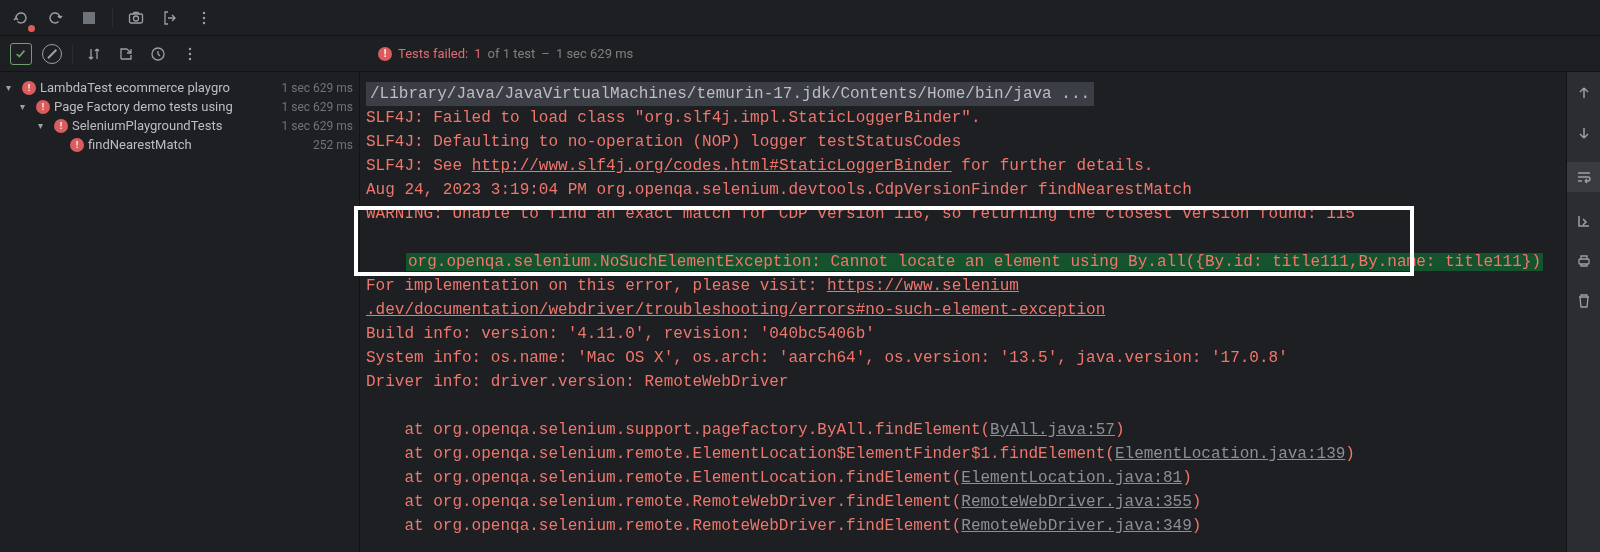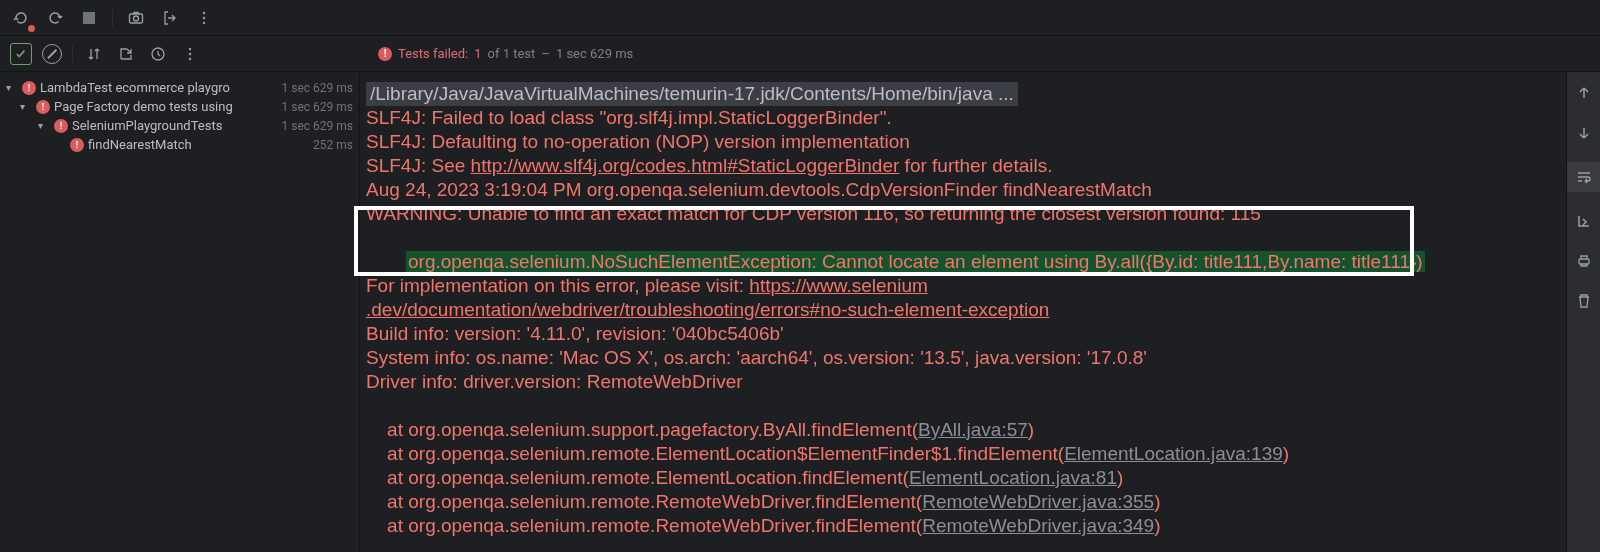--- a/index.html
+++ b/index.html
@@ -83,22 +83,22 @@
     background:#db5c5c;flex:none;
     display:flex;align-items:center;justify-content:center;
     color:#fff;font-size:9px;font-weight:bold;
   }
   .indent-1 { padding-left:20px;}
   .indent-2 { padding-left:38px;}
   .indent-3 { padding-left:70px;}
   .console {
     flex:1;
     padding: 10px 8px 10px 0;
-    font-family: Liberation Sans, sans-serif;
-    font-size:19px;
+    font-family: Liberation Mono, monospace;
+    font-size:16px;
     line-height:24px;
     overflow:auto;
     position:relative;
   }
   .cmd-line {
     display:inline-block;
     background:#3b3e44;
     color:#bcbec4;
     padding:0 4px;
     margin-left:6px;
@@ -273,21 +273,21 @@
           <span class="err-badge">!</span>
           <span>findNearestMatch</span>
         </div>
       <span class="tree-time">252 ms</span>
     </div>
   </div>
 
   <div class="console">
     <div><span class="cmd-line">/Library/Java/JavaVirtualMachines/temurin-17.jdk/Contents/Home/bin/java ...</span></div>
     <div class="err-line">SLF4J: Failed to load class "org.slf4j.impl.StaticLoggerBinder".</div>
-    <div class="err-line">SLF4J: Defaulting to no-operation (NOP) version implementation</div>
+    <div class="err-line">SLF4J: Defaulting to no-operation (NOP) logger testStatusCodes</div>
     <div class="err-line"><span>SLF4J: See </span><span class="link">http://www.slf4j.org/codes.html#StaticLoggerBinder</span><span> for further details.</span></div>
     <div class="err-line">Aug 24, 2023 3:19:04 PM org.openqa.selenium.devtools.CdpVersionFinder findNearestMatch</div>
     <div class="err-line">WARNING: Unable to find an exact match for CDP version 116, so returning the closest version found: 115</div>
     <div class="err-line">&nbsp;</div>
     <div class="err-line"><span class="sel-line">org.openqa.selenium.NoSuchElementException: Cannot locate an element using By.all({By.id: title111,By.name: title111})</span></div>
     <div class="err-line"><span>For implementation on this error, please visit: </span><span class="link">https://www.selenium</span></div>
     <div class="err-line"><span class="link">.dev/documentation/webdriver/troubleshooting/errors#no-such-element-exception</span></div>
     <div class="err-line">Build info: version: '4.11.0', revision: '040bc5406b'</div>
     <div class="err-line">System info: os.name: 'Mac OS X', os.arch: 'aarch64', os.version: '13.5', java.version: '17.0.8'</div>
     <div class="err-line">Driver info: driver.version: RemoteWebDriver</div>

